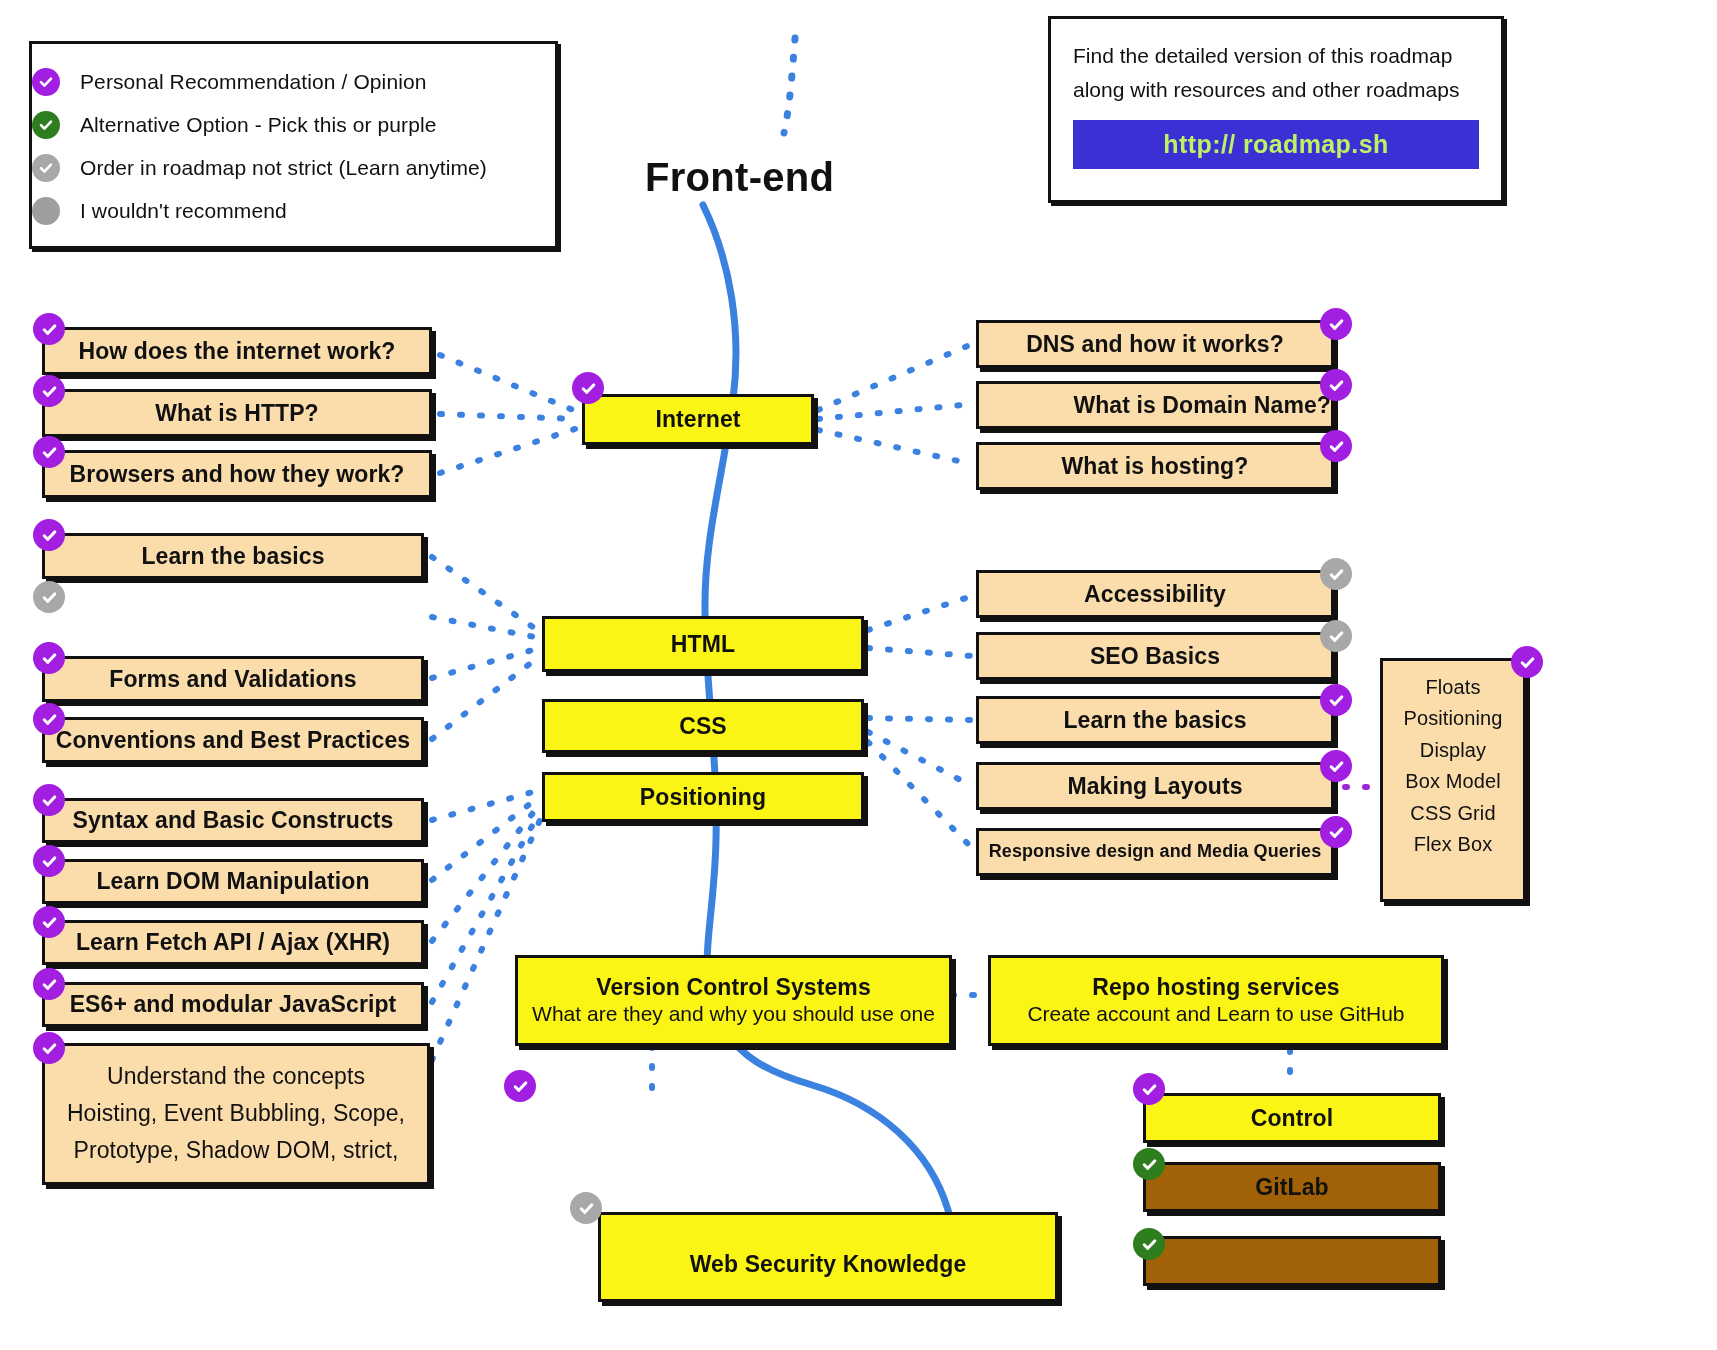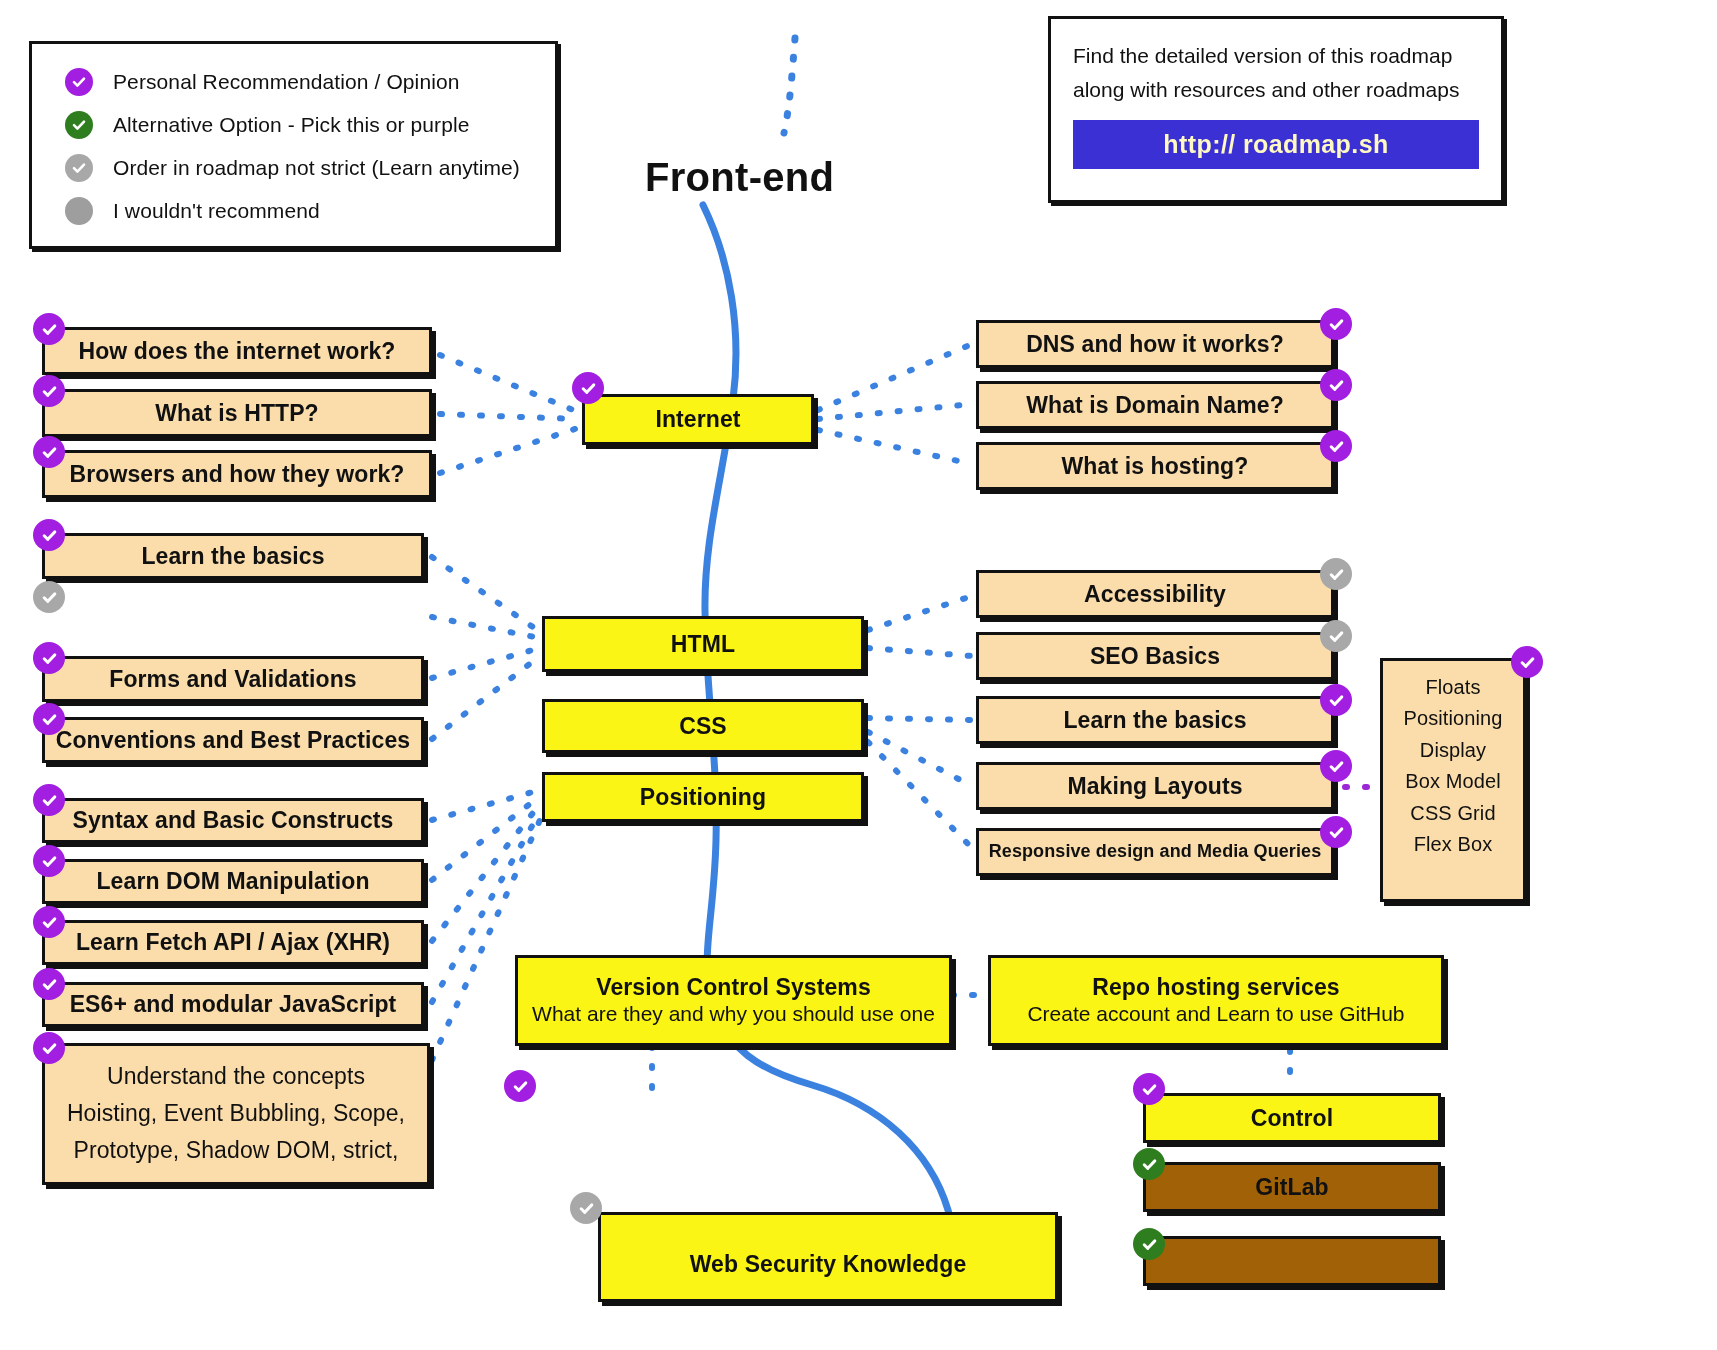--- a/index.html
+++ b/index.html
@@ -74,21 +74,20 @@
     background: #ffffff;
     border: 3px solid #111111;
     box-shadow: 3px 3px 0 0 #111111;
     z-index: 4;
     padding: 16px 0 0 0;
     box-sizing: border-box;
   }
   .legend-row {
     display: flex; align-items: center;
     height: 43px;
-    padding-left: 33px;
   }
   .legend-dot {
     width: 28px; height: 28px; border-radius: 50%;
     flex: 0 0 28px;
     display: flex; align-items: center; justify-content: center;
     margin-right: 20px;
   }
   .legend-label { font-size: 21px; color: #111; font-weight: 500; letter-spacing: .1px; }
 
   
@@ -101,21 +100,21 @@
     z-index: 4;
     box-sizing: border-box;
     padding: 20px 22px 0 22px;
   }
   #infocard .line { font-size: 21px; color: #111; line-height: 1.62; font-weight: 500; }
   #url-button {
     margin-top: 13px;
     height: 49px;
     background: #3b30d4;
     display: flex; align-items: center; justify-content: center;
-    color: #fef9c3; font-size: 25px; font-weight: 600; letter-spacing: .4px;
+    color: #bef264; font-size: 25px; font-weight: 600; letter-spacing: .4px;
   }
 
   
   #title {
     position: absolute; left: 645px; top: 155px;
     font-size: 40px; font-weight: 700; color: #111;
     letter-spacing: .3px;
     z-index: 4;
   }
 </style>
@@ -251,21 +250,21 @@
 
   <div class="node peach" style="left:976px; top:320px; width:358px; height:48px;">
     <span class="t">DNS and how it works?</span>
   </div>
   <div class="badge purple" style="left:1320px; top:308px;">
     <svg width="17" height="17" viewBox="0 0 16 16">
         <path d="M3 8.2 L6.4 11.6 L13 4.6" stroke="#fff" stroke-width="2.8" fill="none" stroke-linecap="round" stroke-linejoin="round"></path>
       </svg>
   </div>
 
-  <div class="node peach" style="left:976px; top:381px; width:358px; height:48px;">
+  <div class="node peach" style="left:976px; top:381px; width:358px; height:48px;align-items:flex-end;">
     <span class="t">What is Domain Name?</span>
   </div>
   <div class="badge purple" style="left:1320px; top:369px;">
     <svg width="17" height="17" viewBox="0 0 16 16">
         <path d="M3 8.2 L6.4 11.6 L13 4.6" stroke="#fff" stroke-width="2.8" fill="none" stroke-linecap="round" stroke-linejoin="round"></path>
       </svg>
   </div>
 
   <div class="node peach" style="left:976px; top:442px; width:358px; height:48px;">
     <span class="t">What is hosting?</span>

